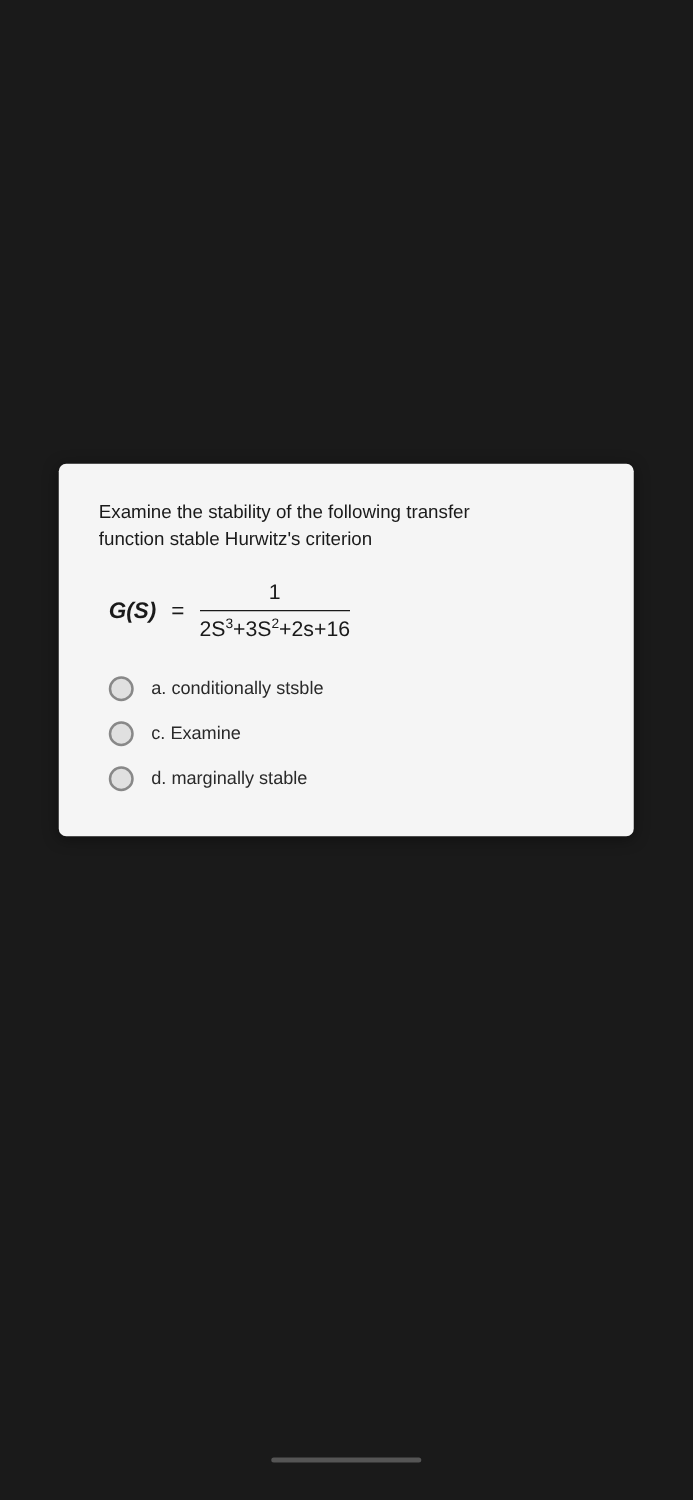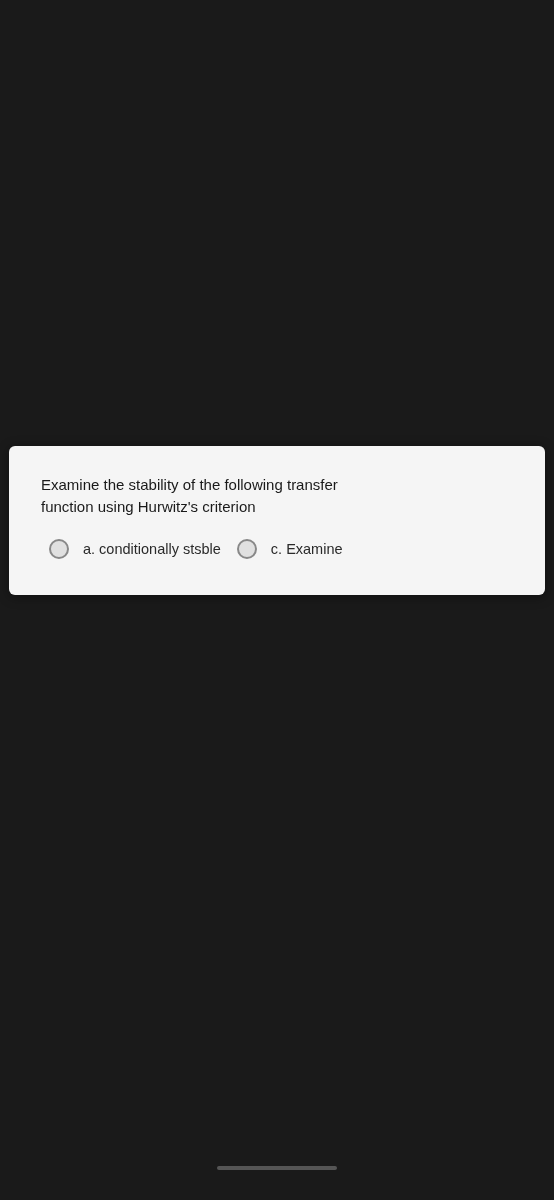--- a/index.html
+++ b/index.html
@@ -16,21 +16,21 @@
       align-items: center;
       justify-content: center;
       font-family: Arial, sans-serif;
       overflow: hidden;
     }
 
     .card {
       background-color: #f5f5f5;
       border-radius: 6px;
       padding: 28px 32px 36px 32px;
-      width: 536px;
+      width: 460px;
       box-shadow: 0 2px 12px rgba(0,0,0,0.4);
       position: relative;
       top: -80px;
     }
 
     .question-text {
       font-size: 15px;
       color: #1a1a1a;
       line-height: 1.5;
       margin-bottom: 20px;
@@ -81,21 +81,21 @@
       white-space: nowrap;
     }
 
     sup {
       font-size: 11px;
       vertical-align: super;
     }
 
     .options {
       display: flex;
-      flex-direction: row;
+      flex-direction: column;
       gap: 16px;
       margin-left: 8px;
     }
 
     .option {
       display: flex;
       align-items: center;
       gap: 14px;
       cursor: pointer;
     }
@@ -127,29 +127,43 @@
       background-color: #555;
       border-radius: 2px;
     }
   </style>
 </head>
 <body>
 
 <div class="card">
   <div class="question-text">
     <span>Examine the stability of the following transfer</span><br>
-    <span>function  using Hurwitz's criterion</span>
+    <span>function  stable Hurwitz's criterion</span>
   </div>
 
+  <div class="transfer-function">
+    <span class="gs-label">G(S)</span>
+    <span class="equals">=</span>
+    <div class="fraction">
+      <div class="numerator">1</div>
+      <div class="denominator">
+        2S<sup>3</sup>+3S<sup>2</sup>+2s+16
+      </div>
+    </div>
+  </div>
 
   <div class="options">
     <div class="option">
       <div class="radio-circle"></div>
       <span class="option-label">a. conditionally stsble</span>
     </div>
     <div class="option">
       <div class="radio-circle"></div>
       <span class="option-label">c. Examine</span>
     </div>
+    <div class="option">
+      <div class="radio-circle"></div>
+      <span class="option-label">d. marginally stable</span>
+    </div>
   </div>
 </div>
 
 <div class="bottom-bar"></div>
 
 </body></html>

